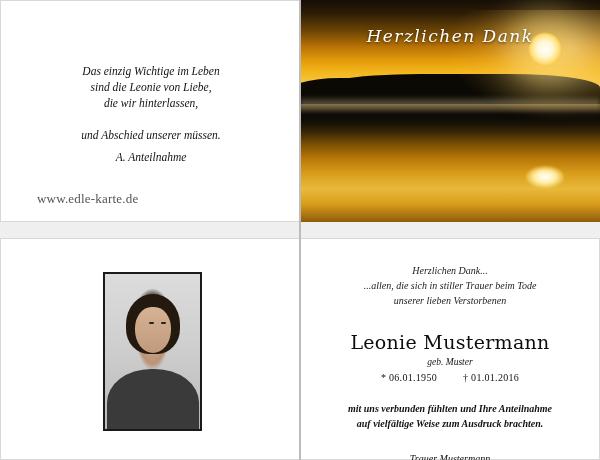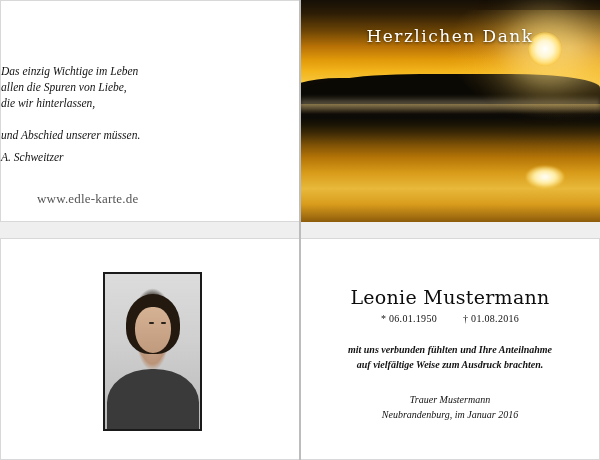--- a/index.html
+++ b/index.html
@@ -136,32 +136,34 @@
     background: linear-gradient(to bottom, rgba(255,230,170,0) 0%, rgba(255,235,190,0.35) 50%, rgba(255,230,170,0) 100%);
     filter: blur(2px);
   }
   .thanks-title {
     position: absolute;
     left: 0;
     top: 26px;
     width: 300px;
     text-align: center;
     font-family: "DejaVu Serif", serif;
+    font-style: italic;
     font-size: 17px;
     letter-spacing: 1.5px;
     color: #ffffff;
     text-shadow: 0 1px 3px rgba(0,0,0,0.6);
   }
 
   
   .poem {
     position: absolute;
     left: 0;
     top: 62px;
     width: 300px;
+    text-align: center;
     font-style: italic;
     font-size: 11.5px;
     line-height: 16px;
     color: #111111;
   }
   .poem .author {
     display: block;
     margin-top: 6px;
   }
   .weburl {
@@ -329,25 +331,25 @@
 </head>
 <body>
 
 <div class="page">
 
   <div class="row-top">
 
     <div class="panel-inner-left">
       <div class="poem">
         <span>Das einzig Wichtige im Leben</span><br>
-        <span>allen die Spuren von Liebe,</span><br>
+        <span>sind die Leonie von Liebe,</span><br>
         <span>die wir hinterlassen,</span><br>
         <br>
         <span>und Abschied unserer müssen.</span>
-        <span class="author">A. Schweitzer</span>
+        <span class="author">A. Anteilnahme</span>
       </div>
       <div class="weburl">www.edle-karte.de</div>
     </div>
 
     <div class="panel-photo">
       <div class="sunset"></div>
       <div class="treeline2"></div>
       <div class="treeline"></div>
       <div class="mist"></div>
       <div class="water-band"></div>
@@ -370,23 +372,29 @@
           <div class="portrait-hair"></div>
           <div class="portrait-face"></div>
           <div class="portrait-eye l"></div>
           <div class="portrait-eye r"></div>
         </div>
       </div>
     </div>
 
     <div class="panel-inner-right">
       <div class="card-text">
+        <div class="thanks-lines">
+          <span>Herzlichen Dank...</span><br>
+          <span>...allen, die sich in stiller Trauer beim Tode</span><br>
+          <span>unserer lieben Verstorbenen</span>
+        </div>
         <div class="deceased-name">Leonie Mustermann</div>
+        <div class="born-name">geb. Muster</div>
         <div class="dates">
-          <span>* 06.01.1950</span><span class="gap"></span><span>† 01.08.2016</span>
+          <span>* 06.01.1950</span><span class="gap"></span><span>† 01.01.2016</span>
         </div>
         <div class="closing">
           <span>mit uns verbunden fühlten und Ihre Anteilnahme</span><br>
           <span>auf vielfältige Weise zum Ausdruck brachten.</span>
         </div>
         <div class="signature">
           <span>Trauer Mustermann</span><br>
           <span>Neubrandenburg, im Januar 2016</span>
         </div>
       </div>

